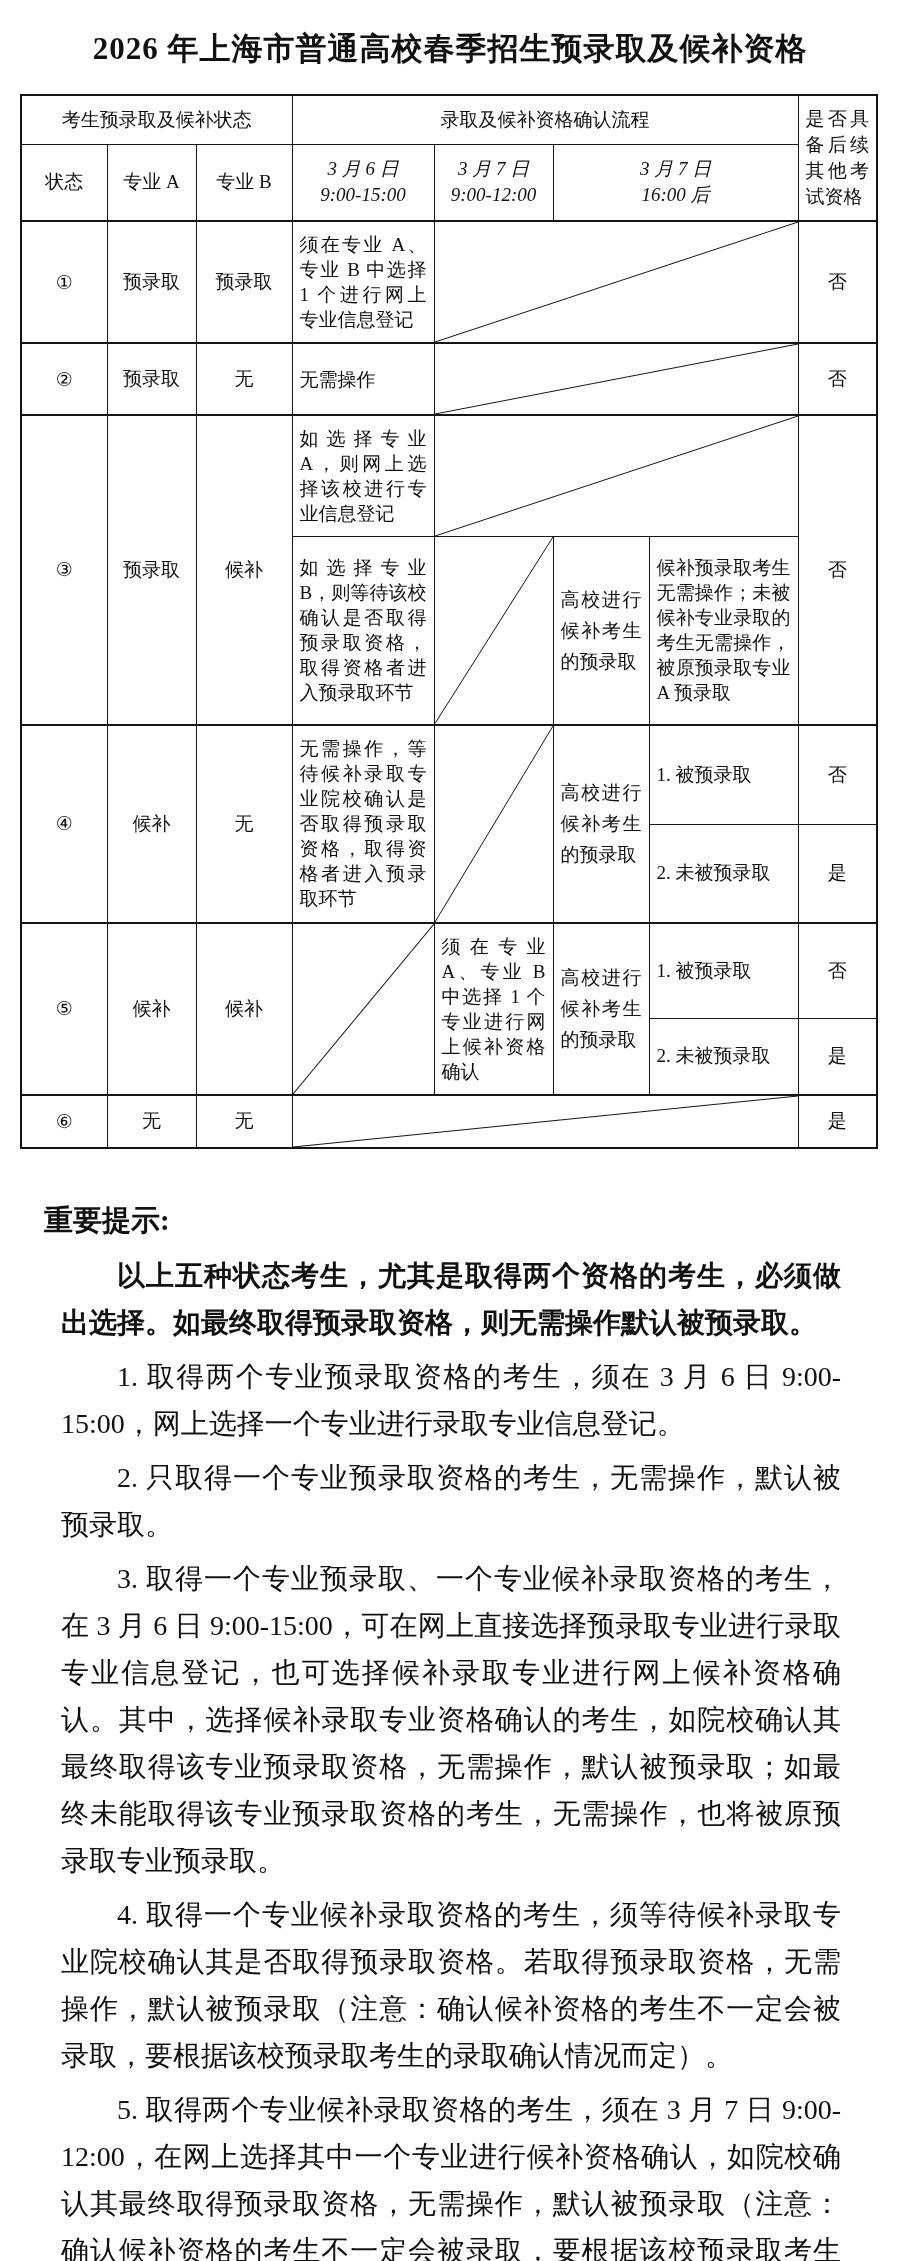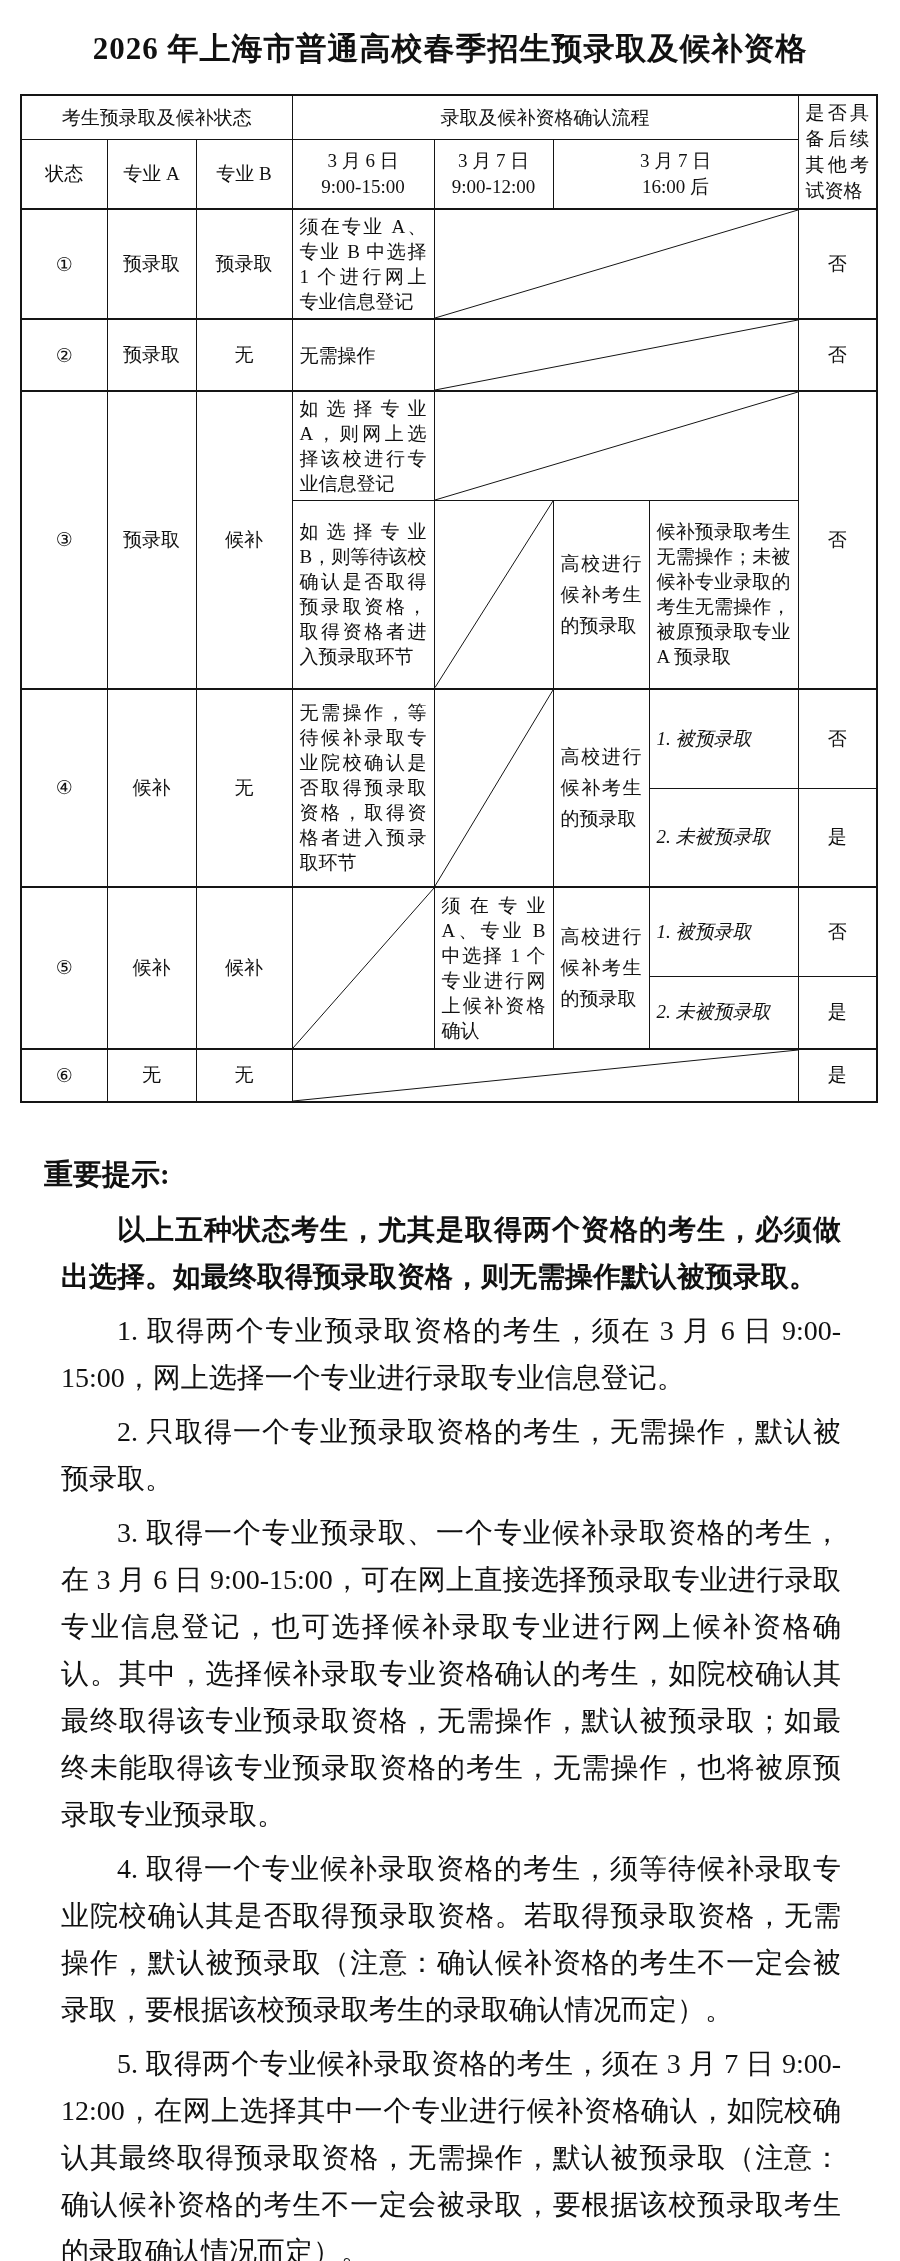--- a/index.html
+++ b/index.html
@@ -27,35 +27,35 @@
     border-collapse: collapse;
     table-layout: fixed;
     margin-left: 20px;
     width: 856px;
     border: 2px solid #151515;
   }
   .flow th, .flow td {
     border: 1px solid #151515;
     font-weight: normal;
     font-size: 19px;
-    padding: 4px 7px;
+    padding: 10px 7px;
     vertical-align: middle;
     overflow: hidden;
   }
   tr.thick > td { border-top-width: 2px; }
   .c { text-align: center; }
   .hdr { text-align: center; line-height: 26px; padding: 2px 4px; }
   .followup-hdr { text-align: justify; line-height: 26px; padding: 2px 9px; }
   .just { text-align: justify; line-height: 25px; padding: 5px 8px; }
   .pm { text-align: justify; line-height: 31px; padding: 5px 11px; }
-  .outcome { text-align: left; padding-left: 11px; font-style: italic; }
+  .outcome { text-align: left; padding-left: 11px; }
   .num { font-size: 21px; }
   td.diag { position: relative; padding: 0; }
   td.diag svg { position: absolute; left: 0; top: 0; width: 100%; height: 100%; display: block; }
-  .dateline { display: block; }
+  .dateline { display: block; font-style: italic; }
 
   
   .notes {
     margin: 48px 42px 0 44px;
     font-size: 28px;
     line-height: 47px;
     text-align: justify;
   }
   .notes-heading {
     font-weight: bold;

